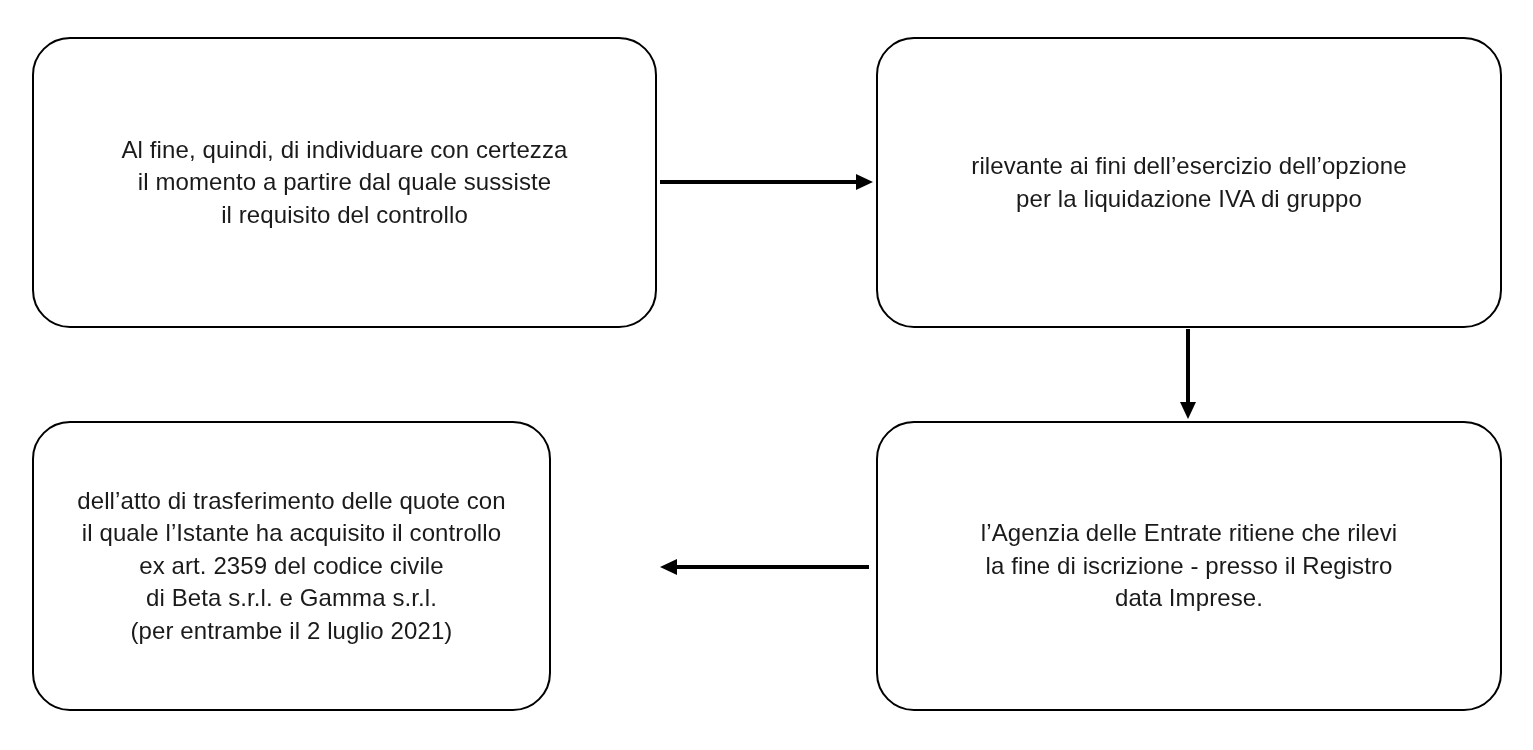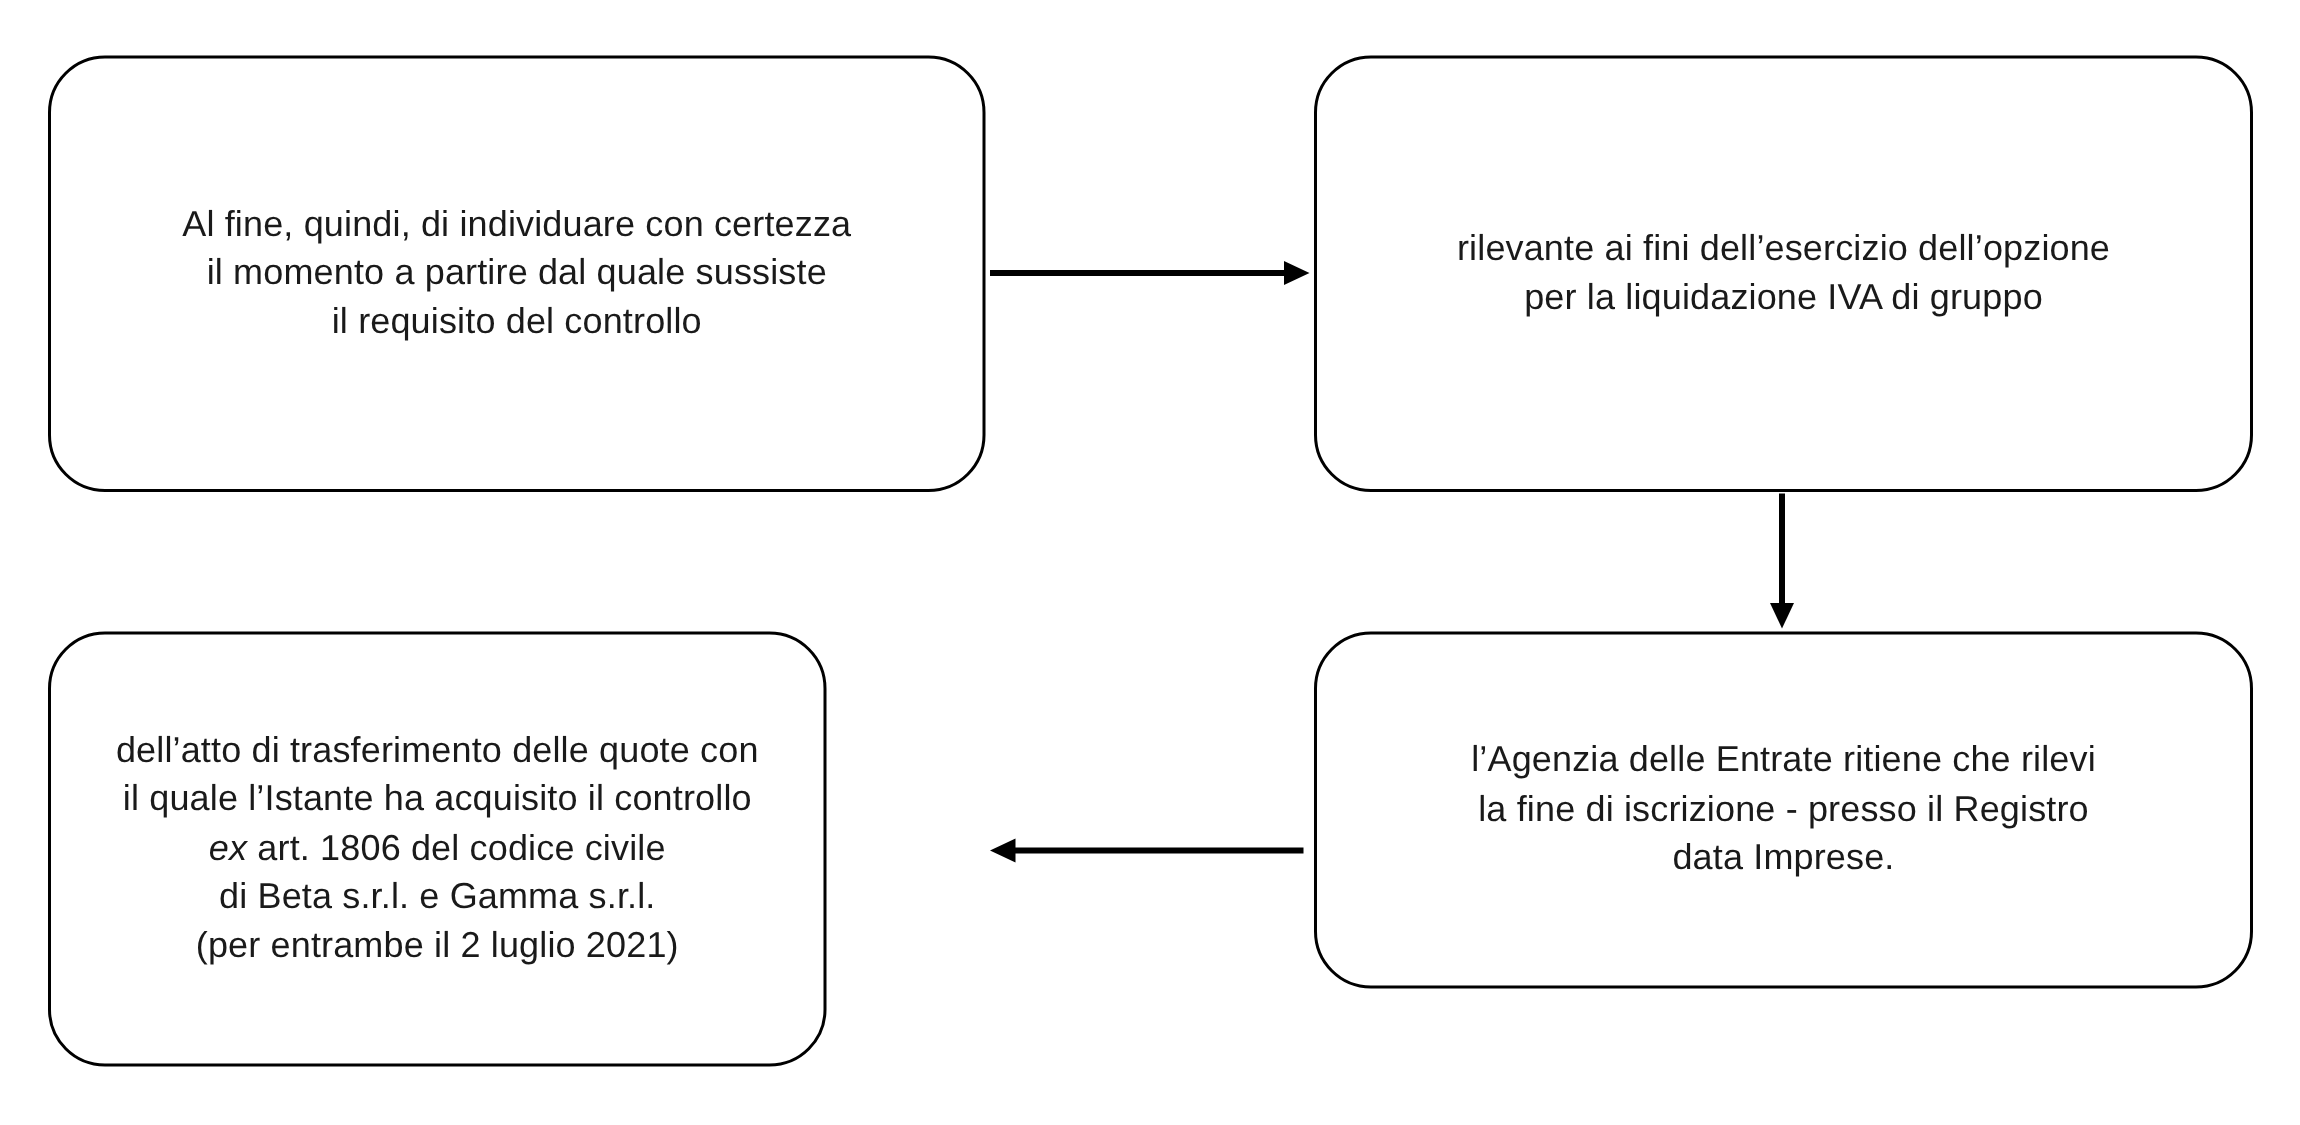--- a/index.html
+++ b/index.html
@@ -31,21 +31,21 @@
   .box-text {
     width: 100%;
     text-align: center;
     font-size: 24px;
     line-height: 32.5px;
     color: var(--text);
     letter-spacing: 0.1px;
   }
   .box1 { left: 32px;  top: 37px;  width: 625px; height: 291px; }
   .box2 { left: 876px; top: 37px;  width: 626px; height: 291px; }
-  .box3 { left: 876px; top: 421px; width: 626px; height: 238px; }
+  .box3 { left: 876px; top: 421px; width: 626px; height: 290px; }
   .box4 { left: 32px;  top: 421px; width: 519px; height: 290px; }
 
   .arrow { position: absolute; }
   .arrow .shaft { position: absolute; background: var(--arrow); }
   .arrow .head { position: absolute; width: 0; height: 0; }
 
   .arrow-right { left: 660px; top: 174px; width: 213px; height: 16px; }
   .arrow-right .shaft { left: 0; right: 14px; top: 6px; height: 4px; }
   .arrow-right .head {
     right: 0; top: 0;
@@ -97,21 +97,21 @@
         <div><span>l’Agenzia delle Entrate ritiene che rilevi</span></div>
         <div><span>la fine di iscrizione - presso il Registro</span></div>
         <div><span>data Imprese.</span></div>
       </div>
   </div>
 
   <div class="box box4">
     <div class="box-text">
         <div><span>dell’atto di trasferimento delle quote con</span></div>
         <div><span>il quale l’Istante ha acquisito il controllo</span></div>
-        <div><span style="font-style: italic;">ex</span><span> art. 1806 del codice civile</span></div>
+        <div><span style="">ex</span><span> art. 2359 del codice civile</span></div>
         <div><span>di Beta s.r.l. e Gamma s.r.l.</span></div>
         <div><span>(per entrambe il 2 luglio 2021)</span></div>
       </div>
   </div>
 
   <div class="arrow arrow-right">
     <div class="shaft"></div>
     <div class="head"></div>
   </div>
 

